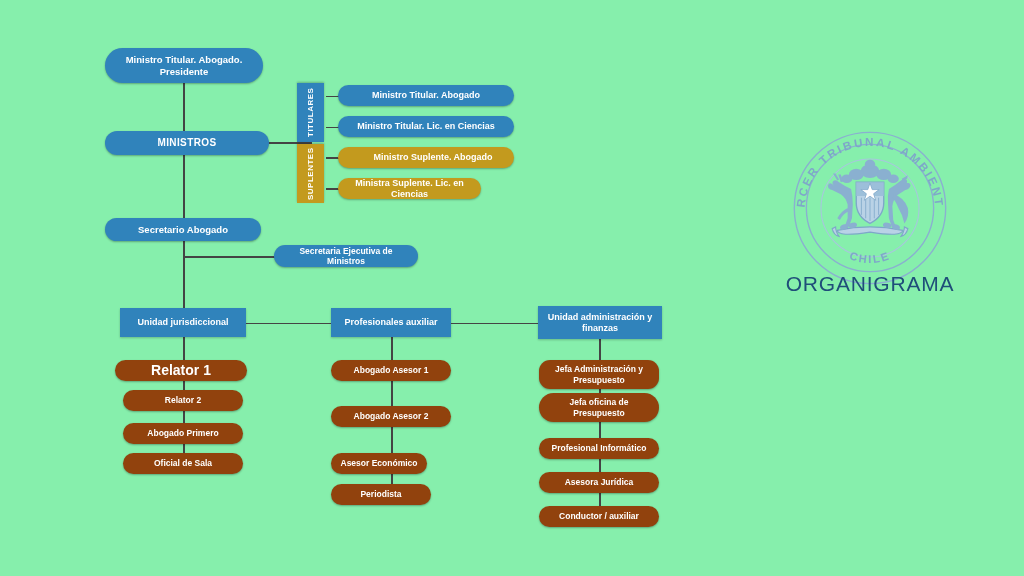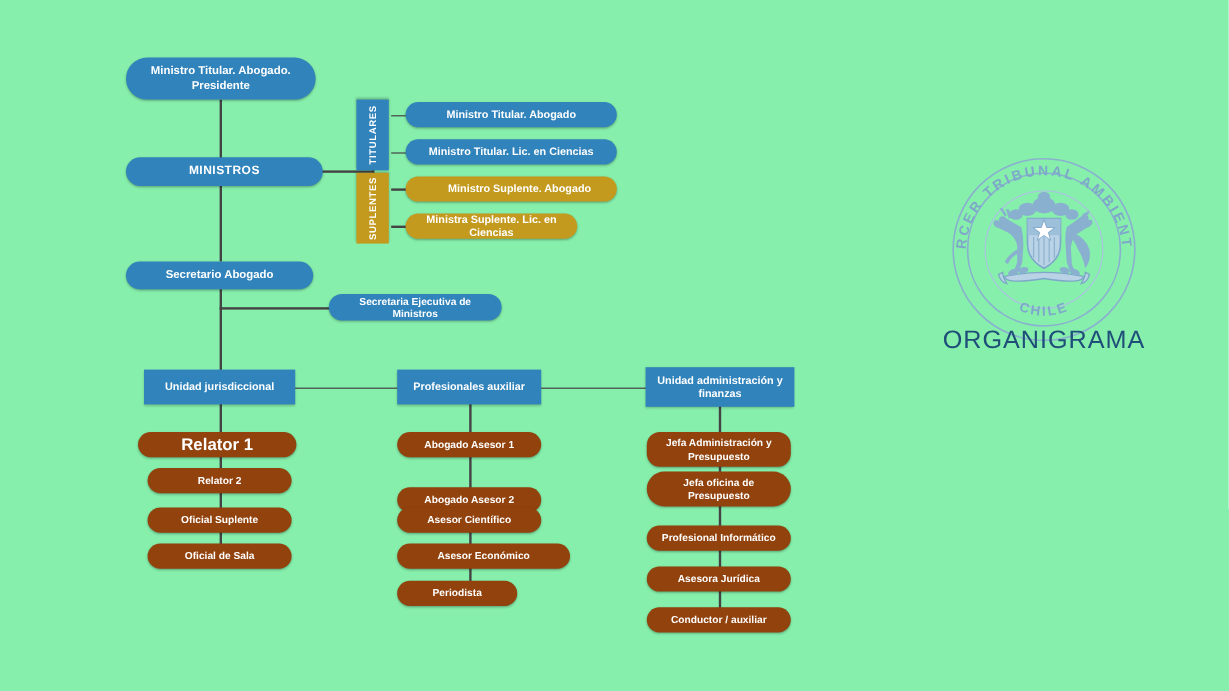--- a/index.html
+++ b/index.html
@@ -131,27 +131,26 @@
 
   <div class="node blue pill" style="left:105px; top:218px; width:156px; height:23px; font-size:9.5px;">Secretario Abogado</div>
   <div class="node blue pill" style="left:274px; top:245px; width:144px; height:22px; font-size:8.5px;">Secretaria Ejecutiva de Ministros</div>
 
   <div class="node blue rect" style="left:120px; top:308px; width:126px; height:29px; font-size:9px;">Unidad jurisdiccional</div>
   <div class="node blue rect" style="left:331px; top:308px; width:120px; height:29px; font-size:9px;">Profesionales auxiliar</div>
   <div class="node blue rect" style="left:538px; top:306px; width:124px; height:33px; font-size:9px;">Unidad administración y finanzas</div>
 
   <div class="node brown pill" style="left:115px; top:360px; width:132px; height:21px; font-size:14px;">Relator 1</div>
   <div class="node brown pill" style="left:123px; top:390px; width:120px; height:21px; font-size:8.5px;">Relator 2</div>
-  <div class="node brown pill" style="left:123px; top:423px; width:120px; height:21px; font-size:8.5px;">Oficial Suplente</div>
+  <div class="node brown pill" style="left:123px; top:423px; width:120px; height:21px; font-size:8.5px;">Abogado Primero</div>
   <div class="node brown pill" style="left:123px; top:453px; width:120px; height:21px; font-size:8.5px;">Oficial de Sala</div>
 
   <div class="node brown pill" style="left:331px; top:360px; width:120px; height:21px; font-size:8.5px;">Abogado Asesor 1</div>
   <div class="node brown pill" style="left:331px; top:390px; width:120px; height:21px; font-size:8.5px;margin-top:16px;">Abogado Asesor 2</div>
-  <div class="node brown pill" style="left:331px; top:423px; width:120px; height:21px; font-size:8.5px;">Asesor Científico</div>
-  <div class="node brown pill" style="left:331px; top:453px; width:144px; height:21px; font-size:8.5px;">Asesor Económico</div>
+  <div class="node brown pill" style="left:331px; top:453px; width:96px; height:21px; font-size:8.5px;">Asesor Económico</div>
   <div class="node brown pill" style="left:331px; top:484px; width:100px; height:21px; font-size:8.5px;">Periodista</div>
 
   <div class="node brown pill" style="left:539px; top:360px; width:120px; height:29px; font-size:8.5px;border-radius:11px;">Jefa Administración y Presupuesto</div>
   <div class="node brown pill" style="left:539px; top:393px; width:120px; height:29px; font-size:8.5px;">Jefa oficina de Presupuesto</div>
   <div class="node brown pill" style="left:539px; top:438px; width:120px; height:21px; font-size:8.5px;">Profesional Informático</div>
   <div class="node brown pill" style="left:539px; top:472px; width:120px; height:21px; font-size:8.5px;">Asesora Jurídica</div>
   <div class="node brown pill" style="left:539px; top:506px; width:120px; height:21px; font-size:8.5px;">Conductor / auxiliar</div>
 
   <div id="seal-wrap">
     <svg viewBox="0 0 200 200" xmlns="http://www.w3.org/2000/svg" aria-hidden="true">

